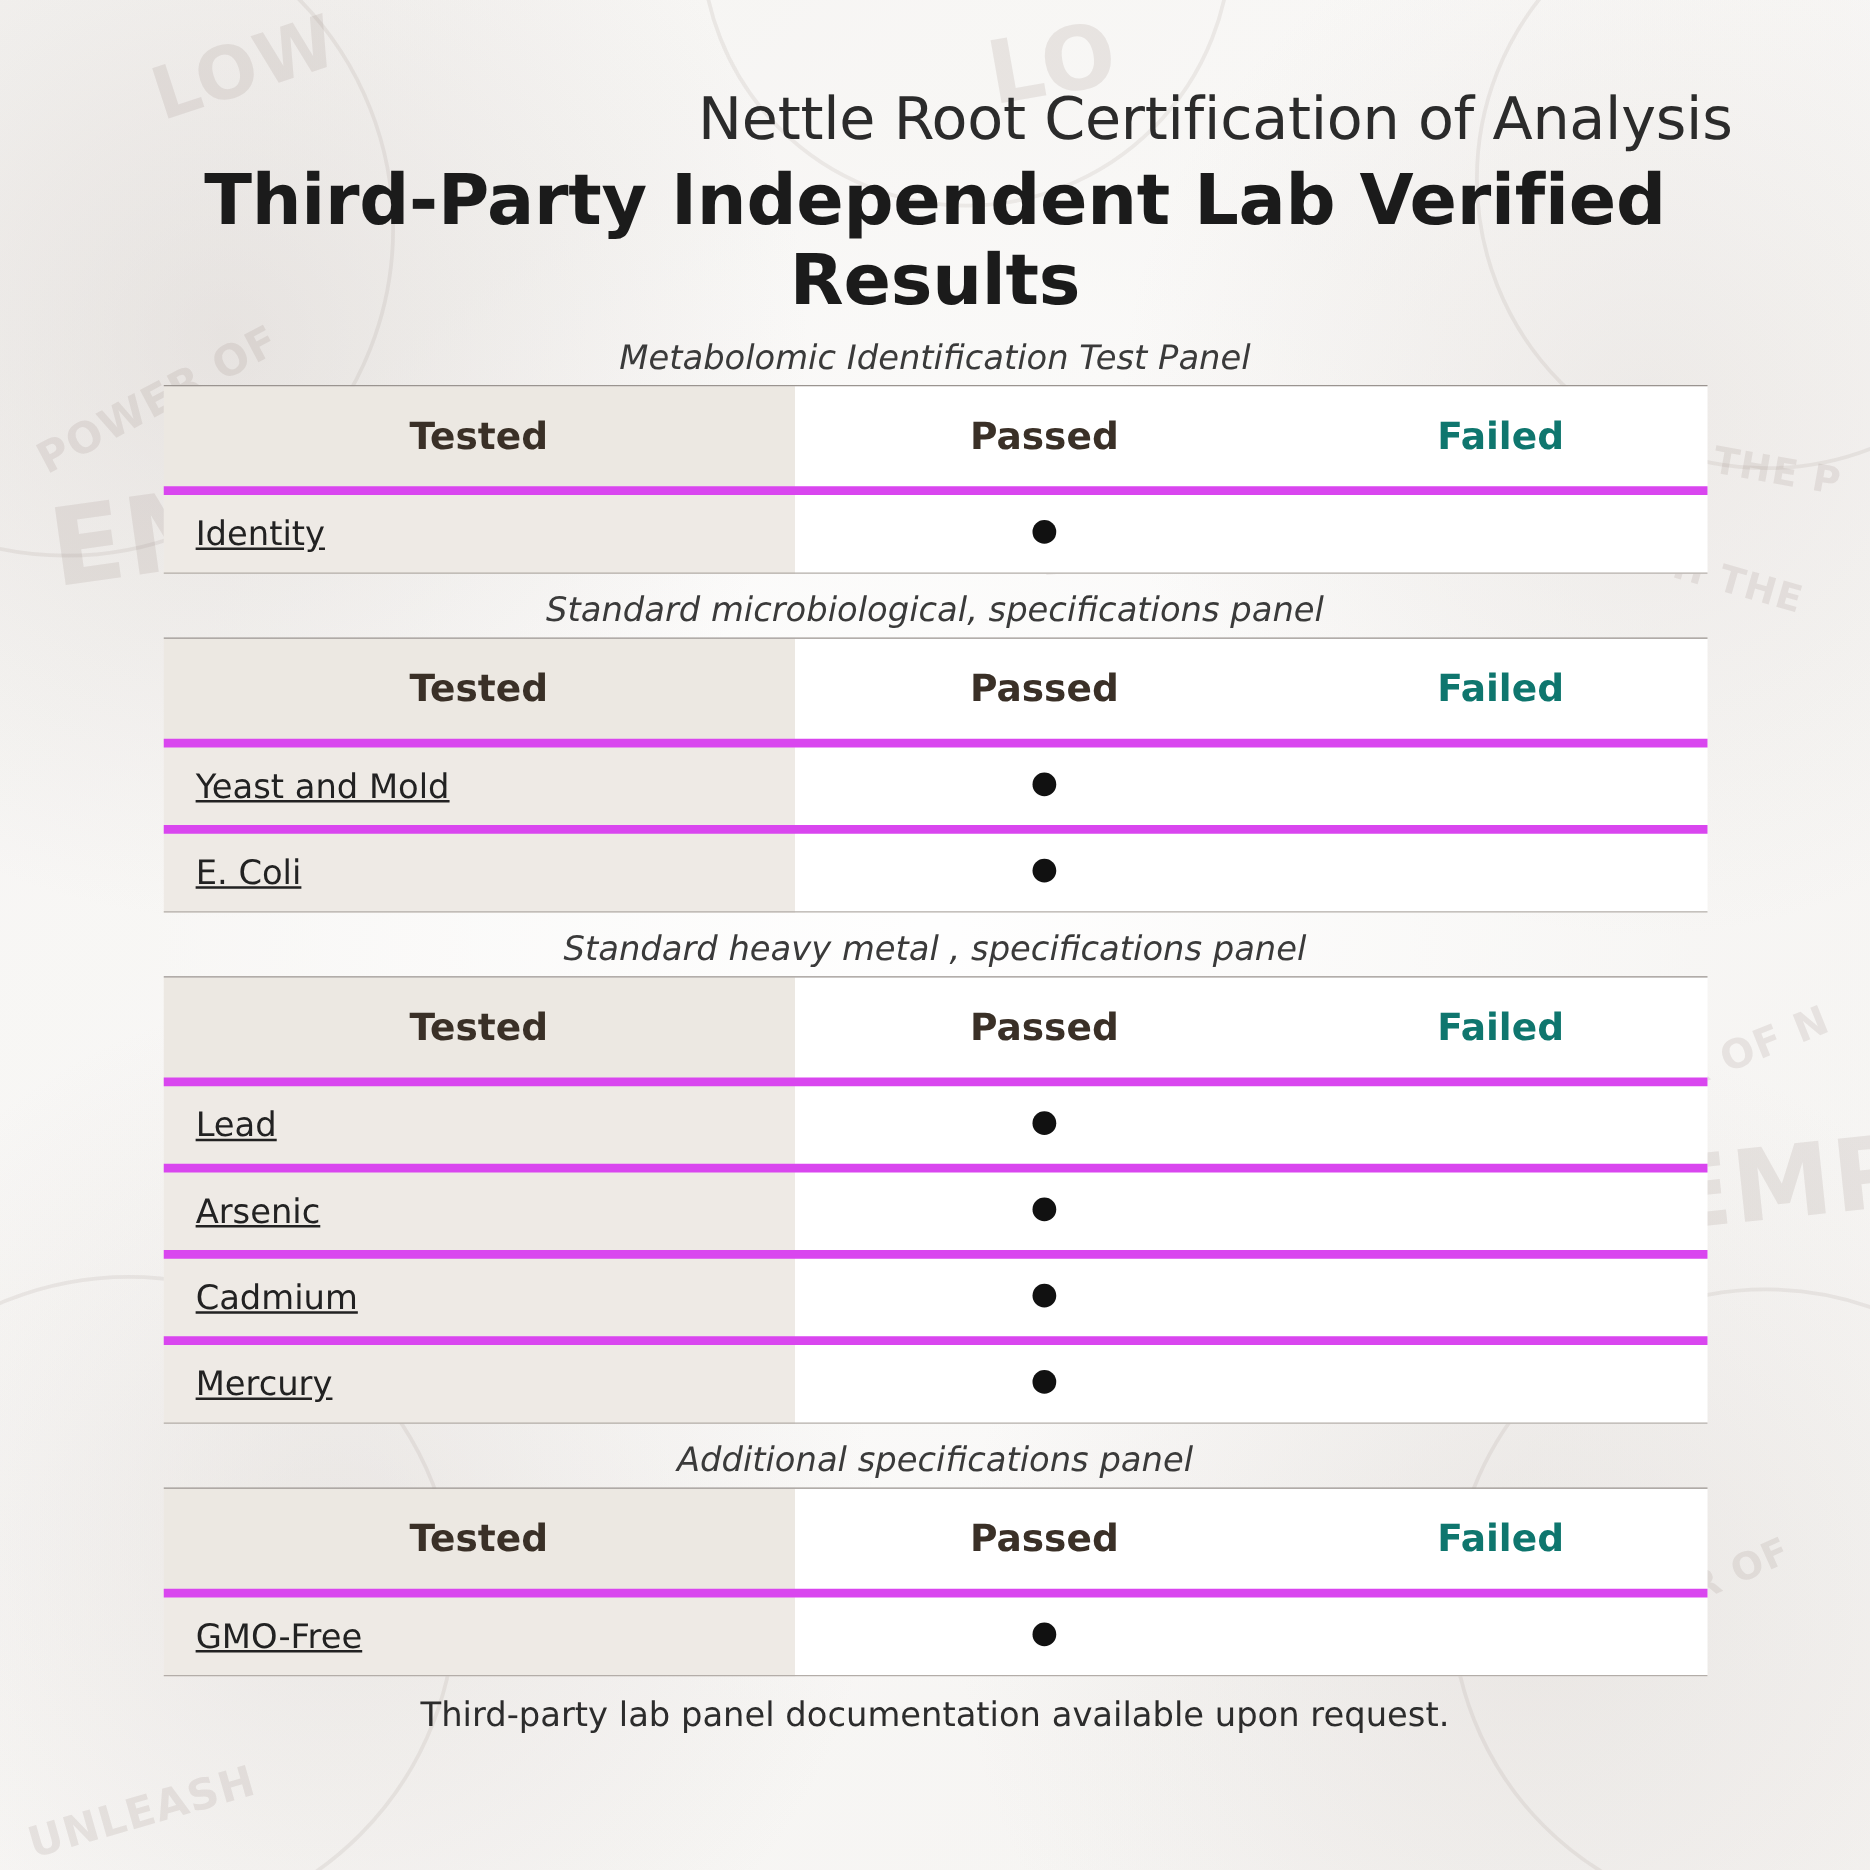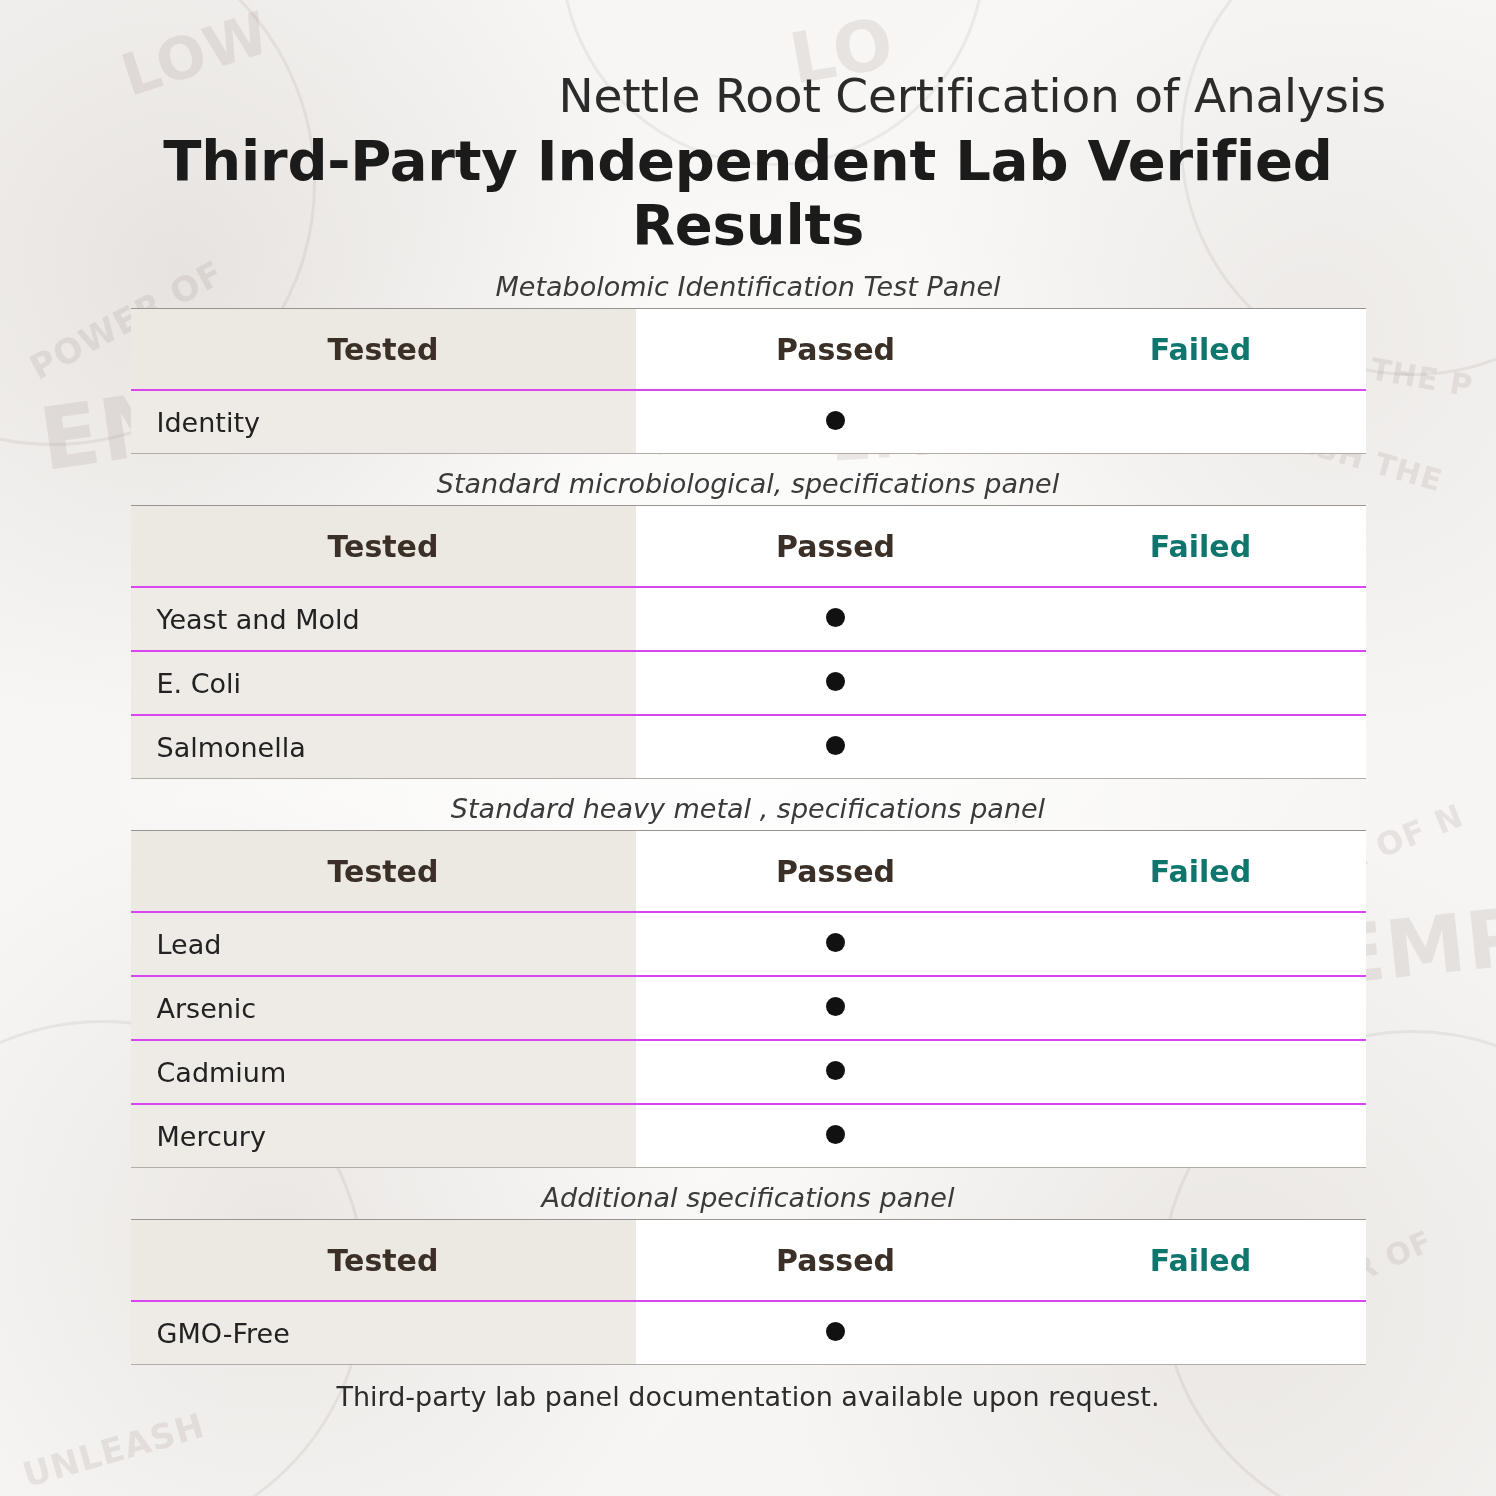--- a/index.html
+++ b/index.html
@@ -106,23 +106,24 @@
   }
   tr.head-row th.passed-h,
   tr.head-row th.failed-h {
     background: #ffffff;
   }
   tr.head-row th.passed-h { color: #3a3027; }
   tr.head-row th.failed-h { color: #0f766e; }
 
   tr.data-row td {
     height: 62px;
-    border-top: 2px solid #d946ef;
+    border-top: 7px solid #d946ef;
     border-bottom: 1px solid #b3ada8;
     vertical-align: middle;
+    text-decoration: underline;
   }
   tr.data-row td.name-cell {
     background: #eeeae5;
     font-size: 27px;
     color: #222;
     padding-left: 26px;
     text-align: left;
   }
   tr.data-row td.mark-cell {
     background: #ffffff;
@@ -216,25 +217,20 @@
           <tr class="data-row">
             <td class="name-cell">Yeast and Mold</td>
             <td class="mark-cell"><span class="dot"></span></td>
             <td class="mark-cell"></td>
           </tr>
           <tr class="data-row">
             <td class="name-cell">E. Coli</td>
             <td class="mark-cell"><span class="dot"></span></td>
             <td class="mark-cell"></td>
           </tr>
-          <tr class="data-row">
-            <td class="name-cell">Salmonella</td>
-            <td class="mark-cell"><span class="dot"></span></td>
-            <td class="mark-cell"></td>
-          </tr>
         </tbody>
       </table>
       <div class="panel-caption">Standard heavy metal , specifications panel</div>
       <table class="coa">
         <colgroup>
           <col class="col-tested">
           <col class="col-passed">
           <col class="col-failed">
         </colgroup>
         <thead>

